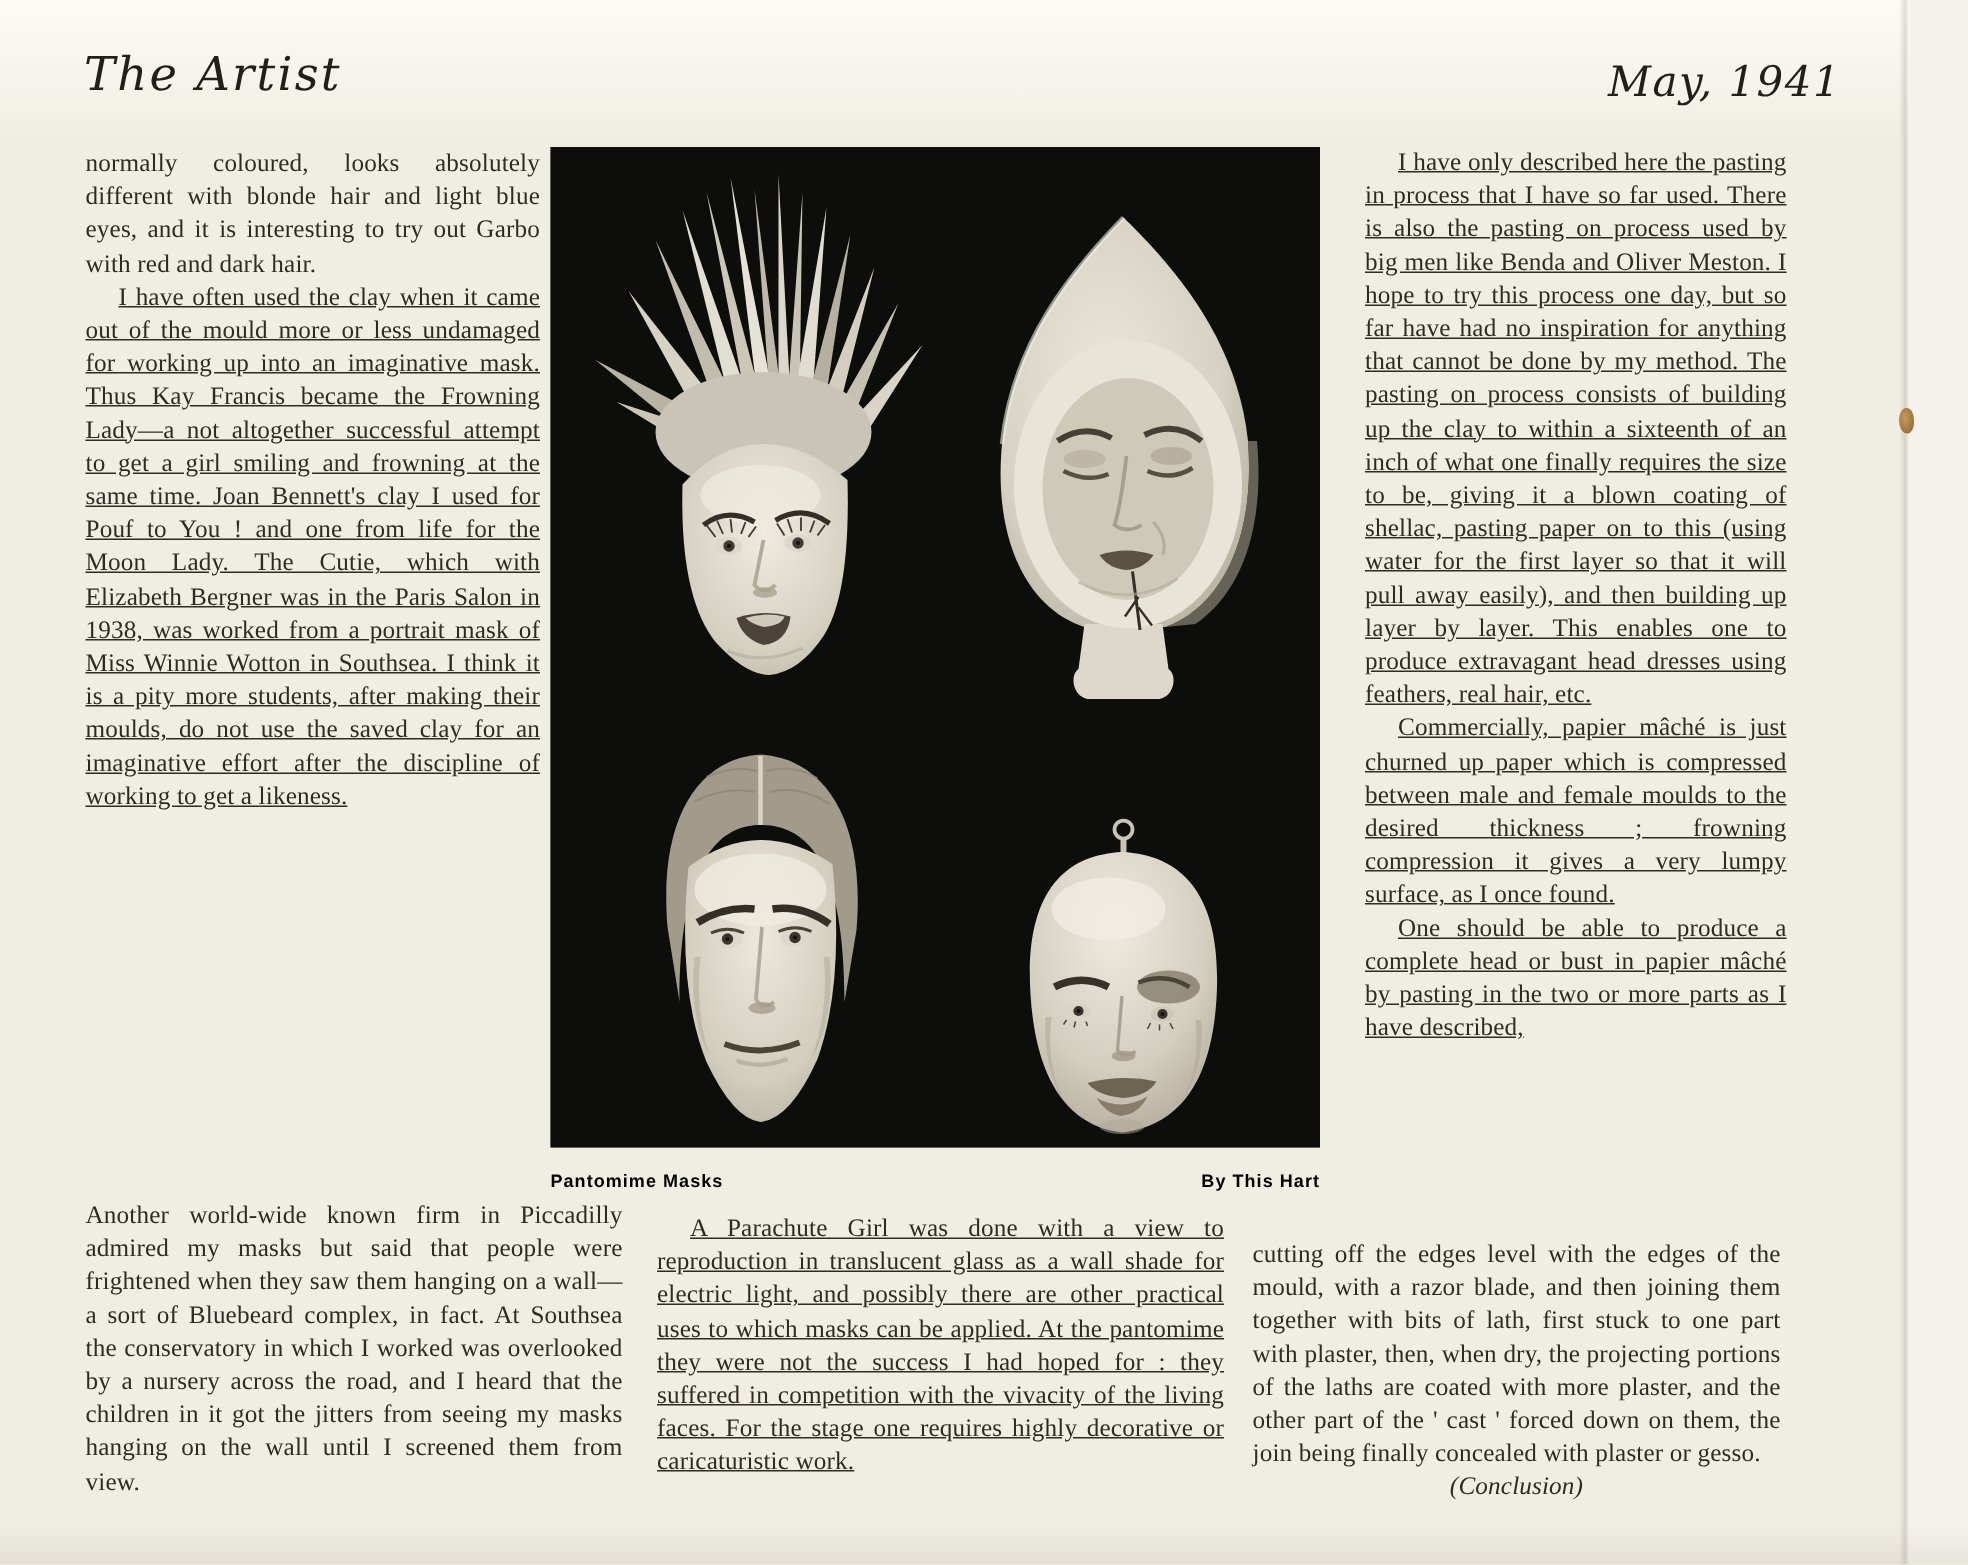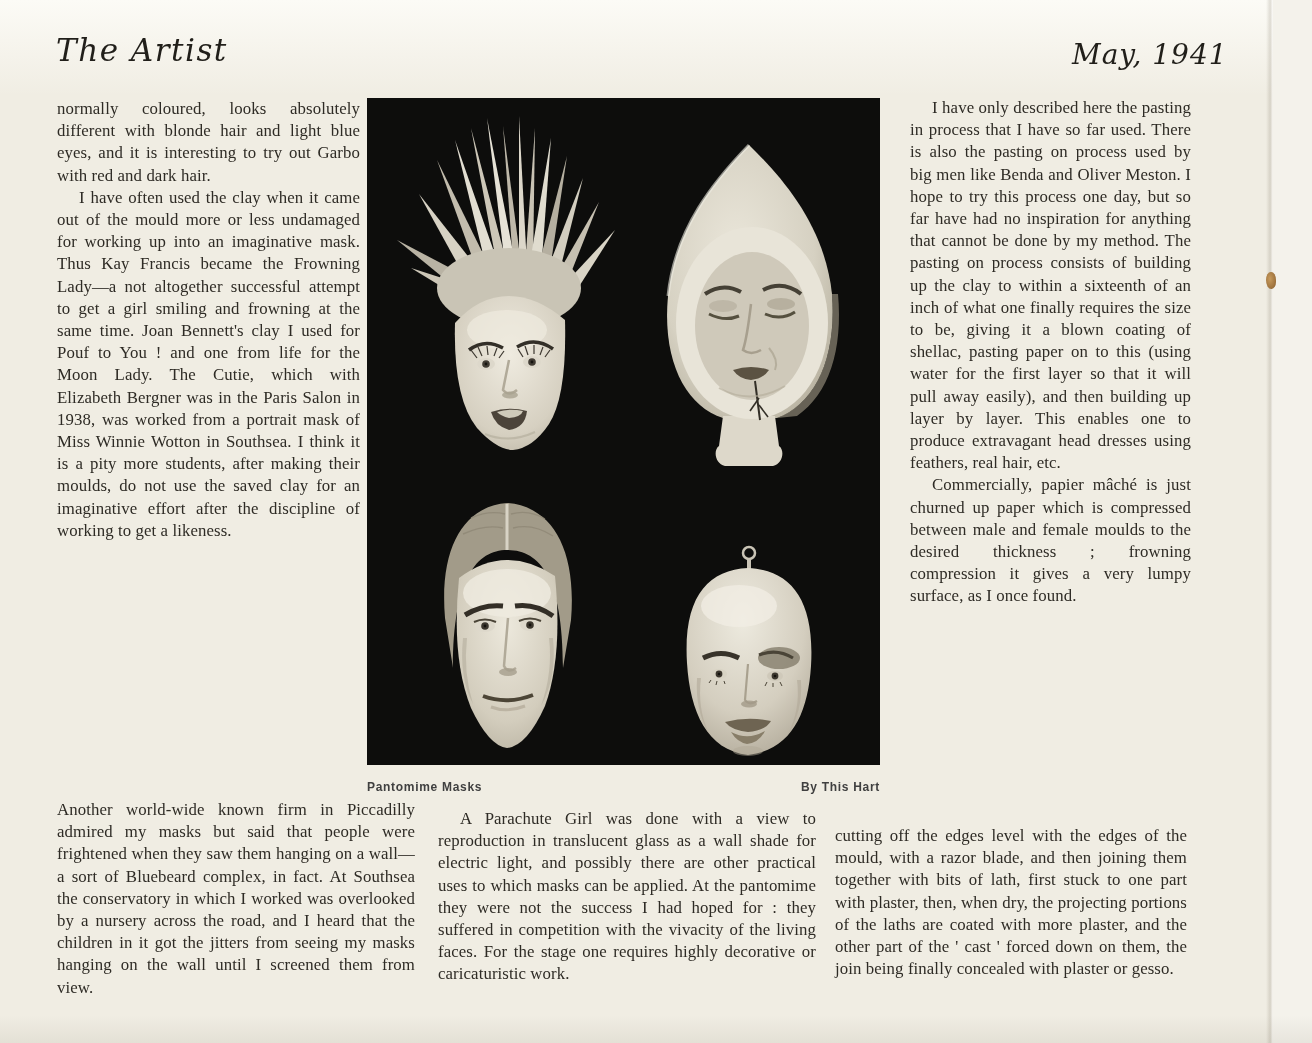--- a/index.html
+++ b/index.html
@@ -24,39 +24,39 @@
   .masthead-date {
     position:absolute; left:1053px; top:38px;
     font-family:"DejaVu Serif", serif; font-style:italic;
     font-size:28px; letter-spacing:1px; color:#211f1a;margin-left:19px;
   }
   .col {
     position:absolute; text-align:justify;
     font-size:16.8px; line-height:22.2px; letter-spacing:0.1px;
   }
   .col p { margin:0; }
-  .col p.indent { text-indent:22px; }
+  .col p.indent { text-indent:22px;text-decoration:underline; }
   .col-left-narrow  { left:57px;  top:98px;  width:303px; }
   .col-left-wide    { left:57px;  top:799px; width:358px; }
   .col-mid          { left:438px; top:808px; width:378px; }
   .col-right-narrow { left:910px; top:97px;  width:281px; }
   .col-right-wide   { left:835px; top:809px; width:352px;margin-top:16px; }
   .conclusion {
     text-align:center; font-style:italic; margin-top:1px;
   }
   .photo {
     position:absolute; left:367px; top:98px; width:513px; height:667px;
     background:#0d0d0c;
   }
   .photo svg { display:block; width:513px; height:667px; }
   .caption-row {
     position:absolute; left:367px; top:780px; width:513px;
     display:flex; justify-content:space-between;
     font-family:"Liberation Sans", sans-serif; font-weight:bold;
-    font-size:12px; letter-spacing:0.7px; color:#404040;
+    font-size:12px; letter-spacing:0.7px; color:#000000;
   }
   .page-edge-right {
     position:absolute; left:1273px; top:0; width:39px; height:1043px;
     background:#f4f2eb;
   }
   .crease {
     position:absolute; left:1266px; top:0; width:7px; height:1043px;
     background:linear-gradient(90deg, rgba(0,0,0,0) 0%, rgba(110,100,80,0.20) 60%, rgba(255,255,255,0.55) 100%);
   }
   .speck {
@@ -242,23 +242,25 @@
     <span>By This Hart</span>
   </div>
 
   <div class="col col-mid">
     <p class="indent">A Parachute Girl was done with a view to reproduction in translucent glass as a wall shade for electric light, and possibly there are other practical uses to which masks can be applied. At the pantomime they were not the success I had hoped for : they suffered in competition with the vivacity of the living faces. For the stage one requires highly decorative or caricaturistic work.</p>
   </div>
 
   <div class="col col-right-narrow">
     <p class="indent">I have only described here the pasting in process that I have so far used. There is also the pasting on process used by big men like Benda and Oliver Meston. I hope to try this process one day, but so far have had no inspiration for anything that cannot be done by my method. The pasting on process consists of building up the clay to within a sixteenth of an inch of what one finally requires the size to be, giving it a blown coating of shellac, pasting paper on to this (using water for the first layer so that it will pull away easily), and then building up layer by layer. This enables one to produce extravagant head dresses using feathers, real hair, etc.</p>
     <p class="indent">Commercially, papier mâché is just churned up paper which is compressed between male and female moulds to the desired thickness ; frowning compression it gives a very lumpy surface, as I once found.</p>
+    <p class="indent">One should be able to produce a complete head or bust in papier mâché by pasting in the two or more parts as I have described,</p>
   </div>
 
   <div class="col col-right-wide">
     <p>cutting off the edges level with the edges of the mould, with a razor blade, and then joining them together with bits of lath, first stuck to one part with plaster, then, when dry, the projecting portions of the laths are coated with more plaster, and the other part of the ' cast ' forced down on them, the join being finally concealed with plaster or gesso.</p>
+    <p class="conclusion">(Conclusion)</p>
   </div>
 
   <div class="crease"></div>
   <div class="page-edge-right"></div>
   <div class="speck"></div>
   <div class="bottom-shade"></div>
 </div>
 
 </body></html>

